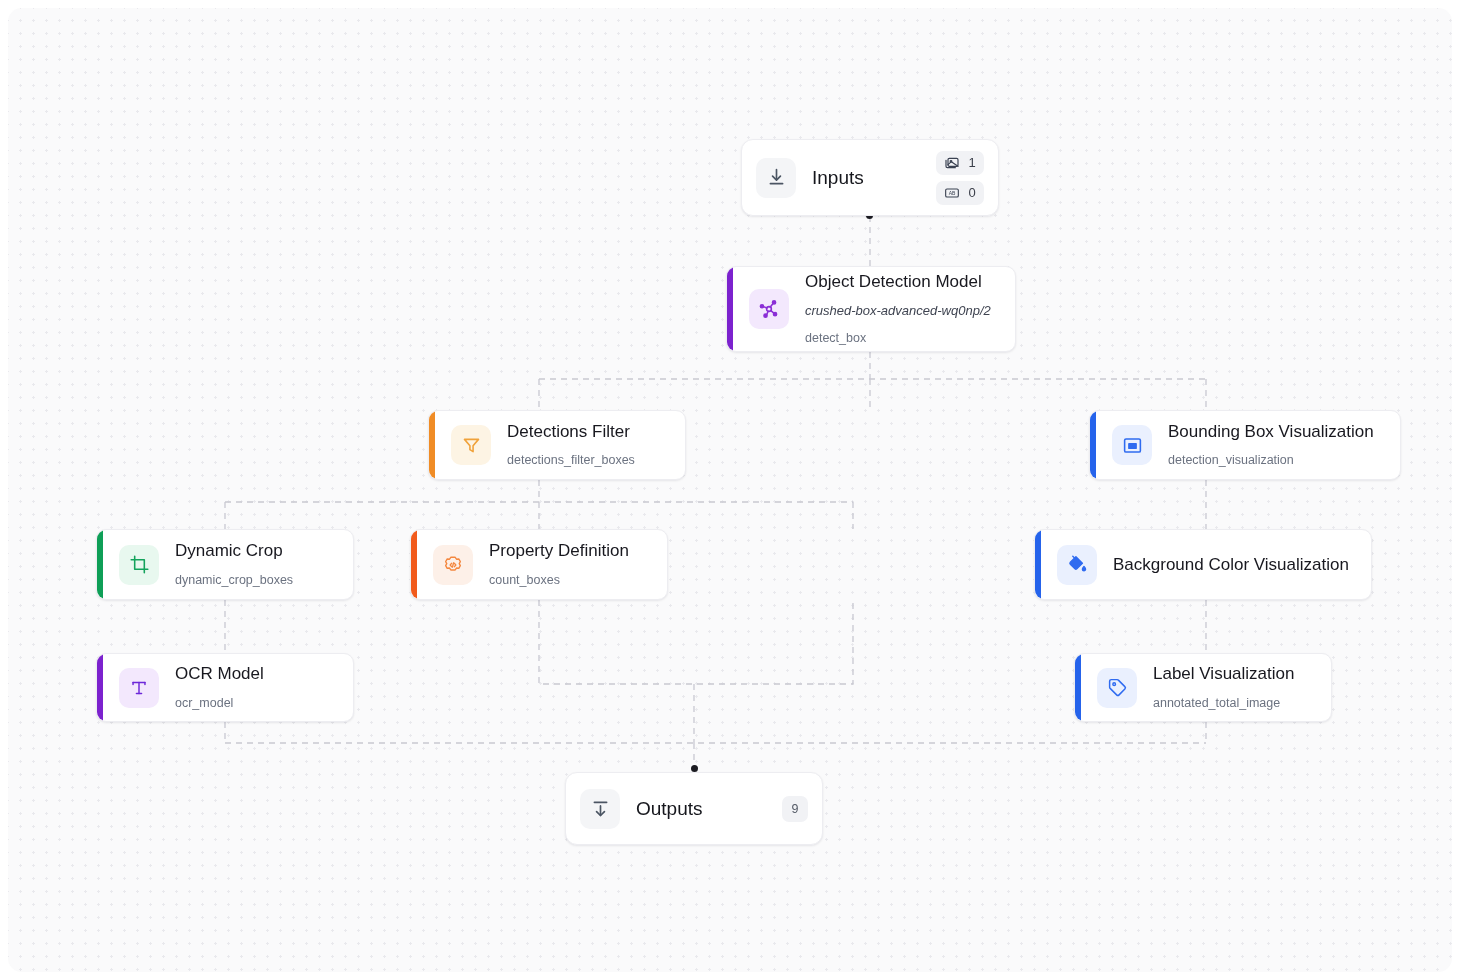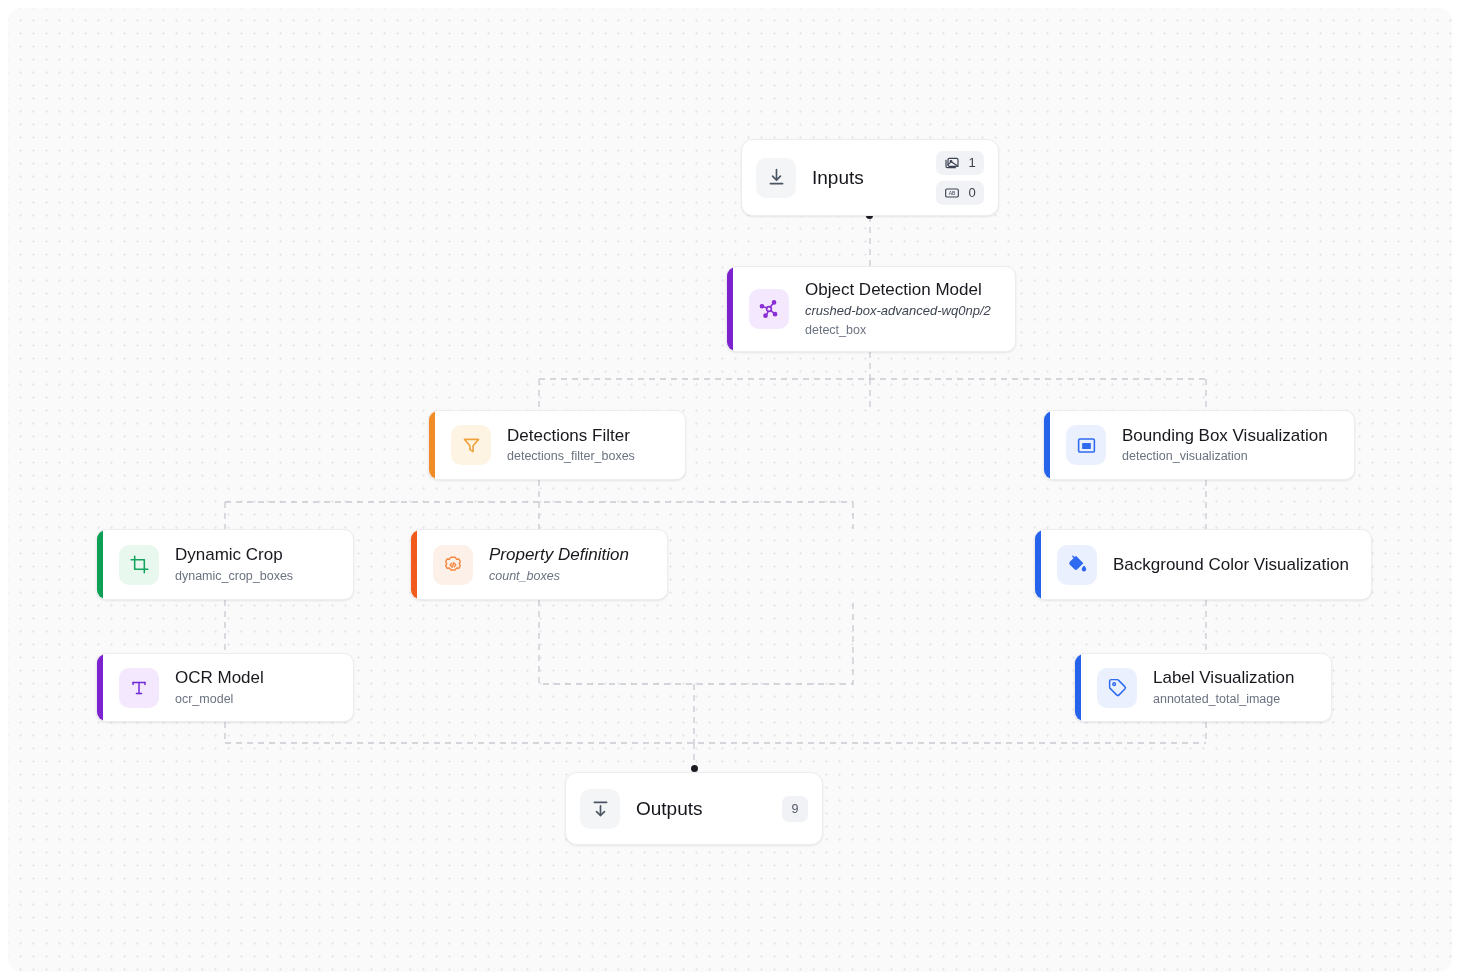--- a/index.html
+++ b/index.html
@@ -81,21 +81,21 @@
   .title {
     font-size: 17px;
     color: #18181f;
     line-height: 1.25;
     white-space: nowrap;
   }
   .subtitle {
     font-size: 12.5px;
     color: #6b7280;
     line-height: 1.35;
-    margin-top: 2px;
+    margin-top: 10px;
     white-space: nowrap;
   }
   .subtitle.italic { font-style: italic; color: #3f4451; font-size: 13px; }
   .title.single { font-size: 17px; }
 
   
   .io-node {
     position: absolute;
     box-sizing: border-box;
     background: #ffffff;
@@ -263,21 +263,21 @@
           <path d="M4 5h16l-6.2 7.4V19l-3.6-2.2v-4.4z"></path>
         </svg>
       </div>
       <div class="labels">
         <div class="title">Detections Filter</div>
         <div class="subtitle">detections_filter_boxes</div>
       </div>
     </div>
   </div>
 
-  <div class="node has-accent" style="left:1035px; top:402px; width:312px; height:70px;">
+  <div class="node has-accent" style="left:1081px; top:402px; width:312px; height:70px;">
     <div class="accent" style="background:#2563eb;"></div>
     <div class="node-inner">
       <div class="icon-box" style="background:#eaf0fe;">
         <svg width="21" height="21" viewBox="0 0 24 24" fill="none" stroke="#2f6bf0" stroke-width="1.8" stroke-linecap="round" stroke-linejoin="round">
           <rect x="3" y="4.5" width="18" height="15" rx="1.6"></rect>
           <rect x="7" y="9" width="10" height="7" rx="1" fill="#2f6bf0" stroke="none"></rect>
         </svg>
       </div>
       <div class="labels">
         <div class="title">Bounding Box Visualization</div>
@@ -295,21 +295,21 @@
             <path d="M2.5 6.5h15v15"></path>
         </svg>
       </div>
       <div class="labels">
         <div class="title">Dynamic Crop</div>
         <div class="subtitle">dynamic_crop_boxes</div>
       </div>
     </div>
   </div>
 
-  <div class="node has-accent" style="left:402px; top:521px; width:258px; height:71px;font-style:italic;">
+  <div class="node has-accent" style="left:402px; top:521px; width:258px; height:71px;">
     <div class="accent" style="background:#f15a1b;"></div>
     <div class="node-inner">
       <div class="icon-box" style="background:#fdf0e8;">
         <svg width="22" height="22" viewBox="0 0 24 24" fill="none" stroke="#f4873f" stroke-width="1.5" stroke-linecap="round" stroke-linejoin="round">
           <path d="M9.6 2.6h4.8l1.4 2.1 2.5-.3 1.7 2.9-1.2 2.2 1.2 2.2-1.7 2.9-2.5-.3-1.4 2.1H9.6l-1.4-2.1-2.5.3-1.7-2.9 1.2-2.2-1.2-2.2 1.7-2.9 2.5.3z" transform="translate(0,1)"></path>
           <path d="M10.4 10.2 8.9 12l1.5 1.8M13.6 10.2 15.1 12l-1.5 1.8M12.6 9.6l-1.2 4.8"></path>
         </svg>
       </div>
       <div class="labels">
         <div class="title">Property Definition</div>

